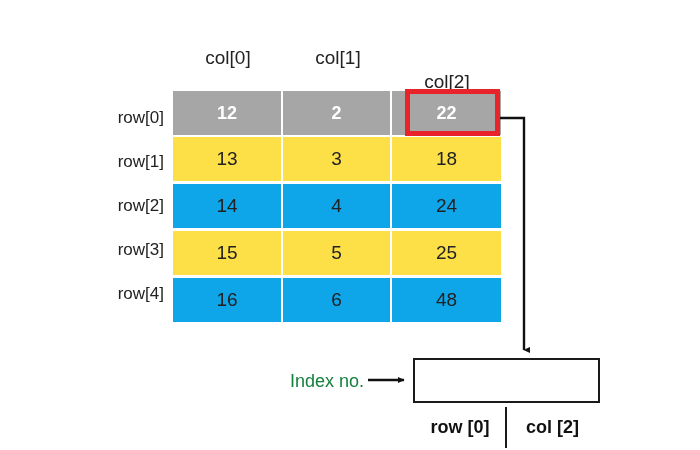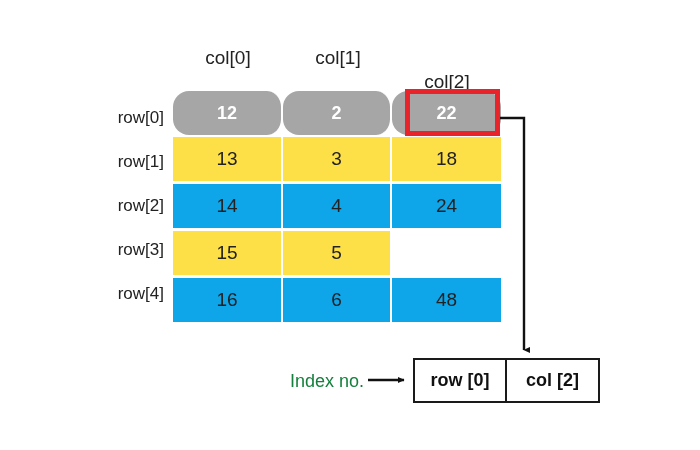--- a/index.html
+++ b/index.html
@@ -76,21 +76,20 @@
   .cell.c0 { width: 110px; }
   .cell.c1 { width: 109px; }
   .cell.c2 { width: 109px; border-right: none; }
 
   .grid-row.selected .cell {
     background: #a6a6a6;
     color: #ffffff;
     font-weight: bold;
     font-size: 18px;
     border-right-color: #ffffff;
-    border-radius: 16px;
   }
   .grid-row.band-dark .cell { background: #fde047; }
   .grid-row.band-light .cell { background: #0ea5e9; }
 
   
   #cell-highlight {
     position: absolute;
     left: 405px;
     top: 89px;
     width: 95px;
@@ -136,20 +135,21 @@
   }
   .index-cell {
     box-sizing: border-box;
     height: 41px;
     line-height: 41px;
     text-align: center;
     font-size: 18px;
     font-weight: bold;
     color: #111111;
     white-space: nowrap;
+    margin-top: 47px;
   }
   #index-cell-row { width: 92px; border-right: 2px solid #1a1a1a; }
   #index-cell-col { width: 91px; }
 </style>
 </head>
 <body>
 
 <div id="stage">
 
   <div class="col-header" id="col-header-0">col[0]</div>
@@ -178,20 +178,21 @@
 
     <div class="grid-row band-light" style="top:93px">
       <div class="cell c0">14</div>
       <div class="cell c1">4</div>
       <div class="cell c2">24</div>
     </div>
 
     <div class="grid-row band-dark" style="top:140px">
       <div class="cell c0">15</div>
       <div class="cell c1">5</div>
+      <div class="cell c2">25</div>
     </div>
 
     <div class="grid-row band-light" style="top:187px">
       <div class="cell c0">16</div>
       <div class="cell c1">6</div>
       <div class="cell c2">48</div>
     </div>
 
   </div>
 

